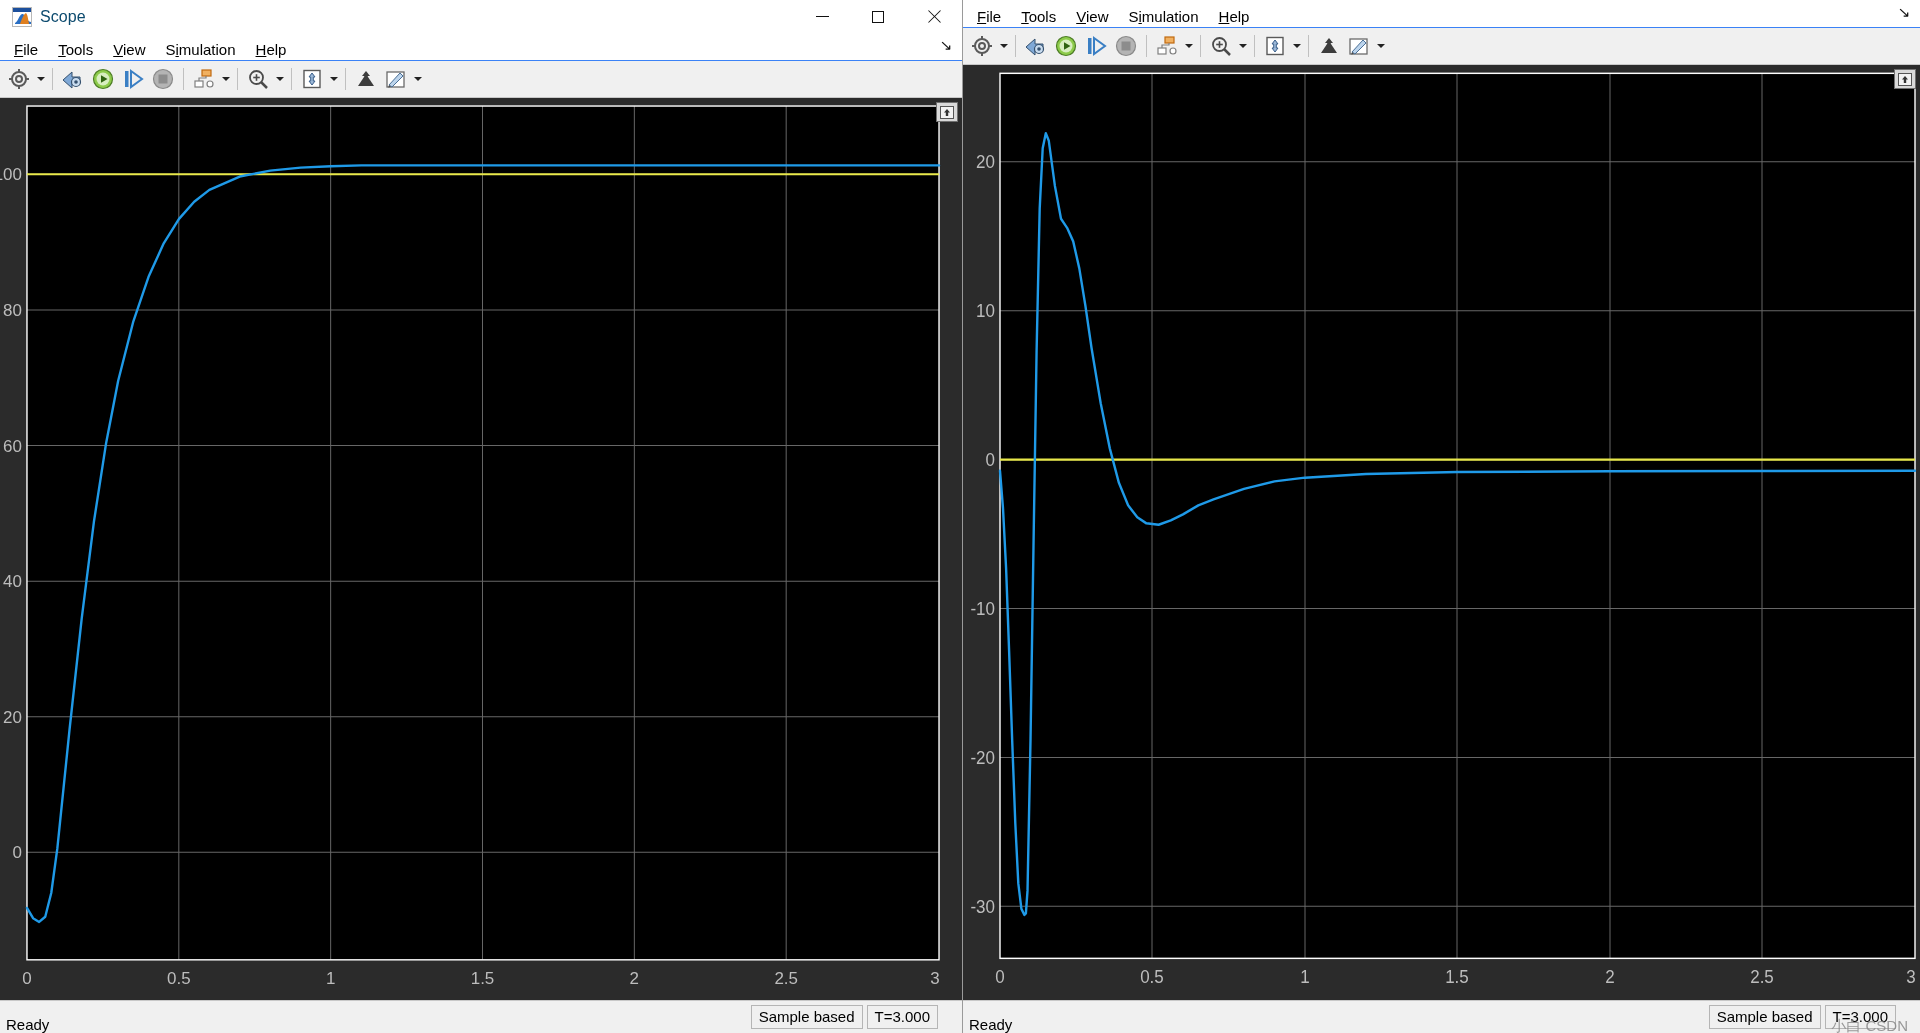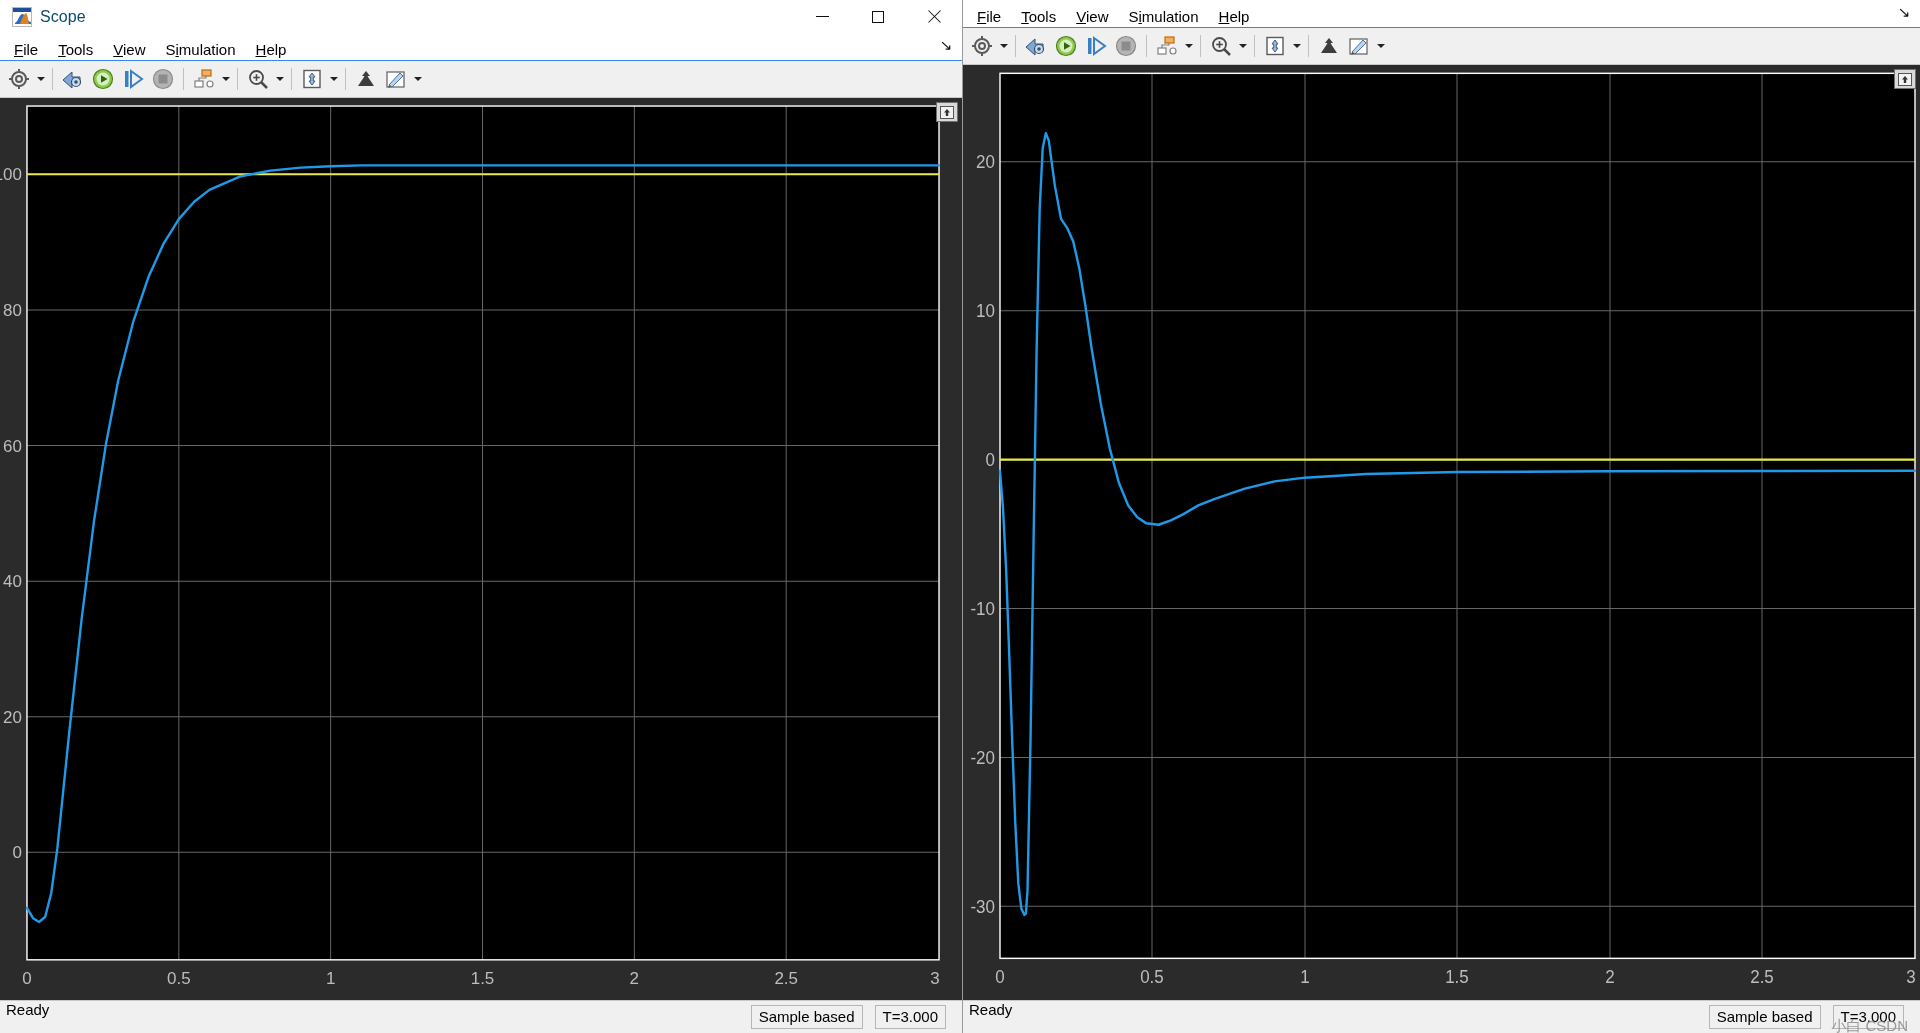--- a/index.html
+++ b/index.html
@@ -169,33 +169,33 @@
     display: flex; align-items: center; justify-content: center;
   }
 
   
   .statusbar {
     height: 33px;
     flex: 0 0 33px;
     background: #f0f0f0;
     border-top: 1px solid #c8c8c8;
     display: flex;
-    align-items: flex-start;
+    align-items: flex-end;
     position: relative;
   }
   .status-ready {
     font-size: 15px;
     color: #000;
     margin-left: 6px;
   }
   .status-right {
     position: absolute;
-    right: 16px; top: 4px;
-    display: flex;
-    gap: 12px;
+    right: 24px; top: 4px;
+    display: flex;
+    gap: 4px;
   }
   .status-cell {
     border: 1px solid #b5b5b5;
     background: #f0f0f0;
     font-size: 15px;
     color: #000;
     padding: 1px 7px 2px 7px;
     line-height: 19px;
     white-space: nowrap;
   }

